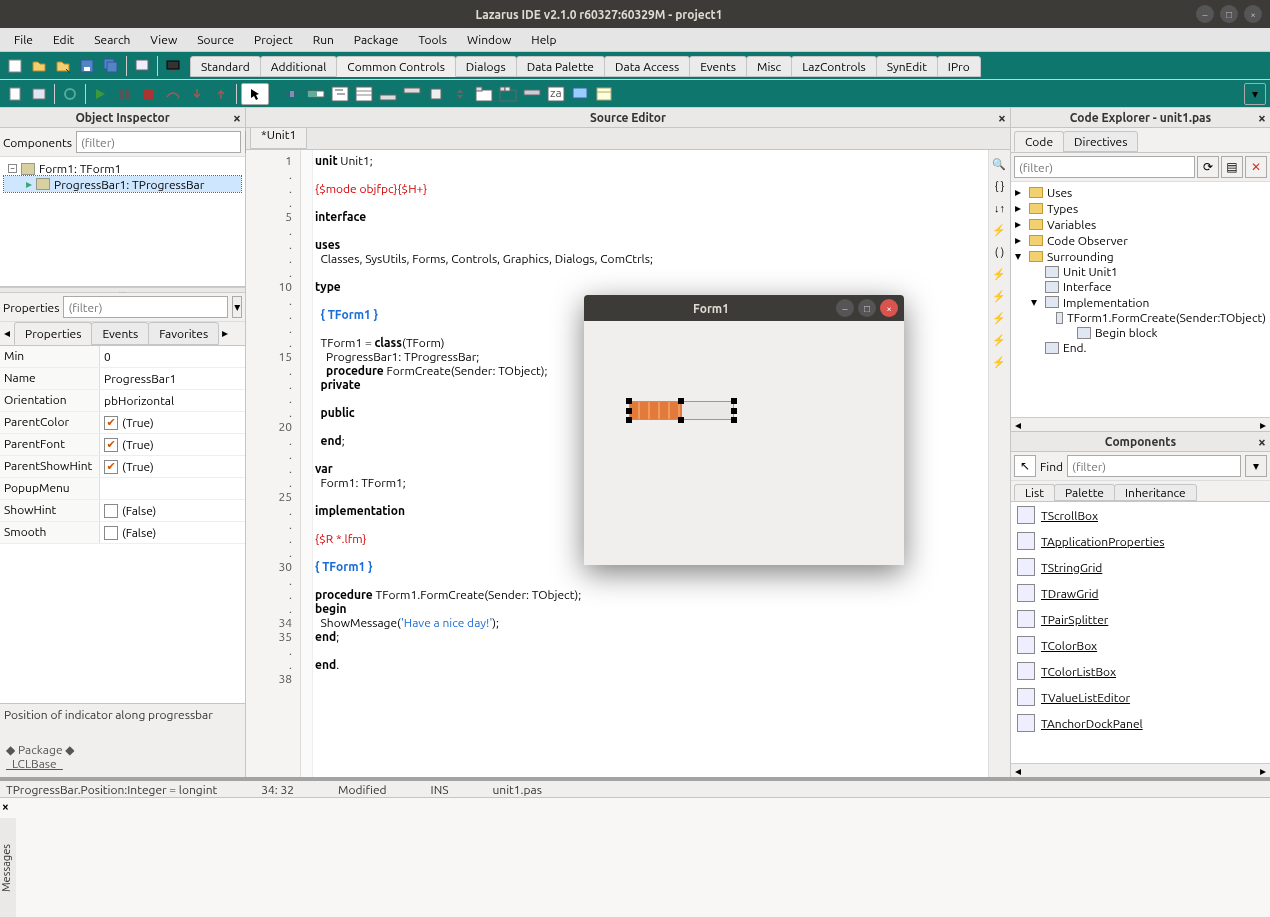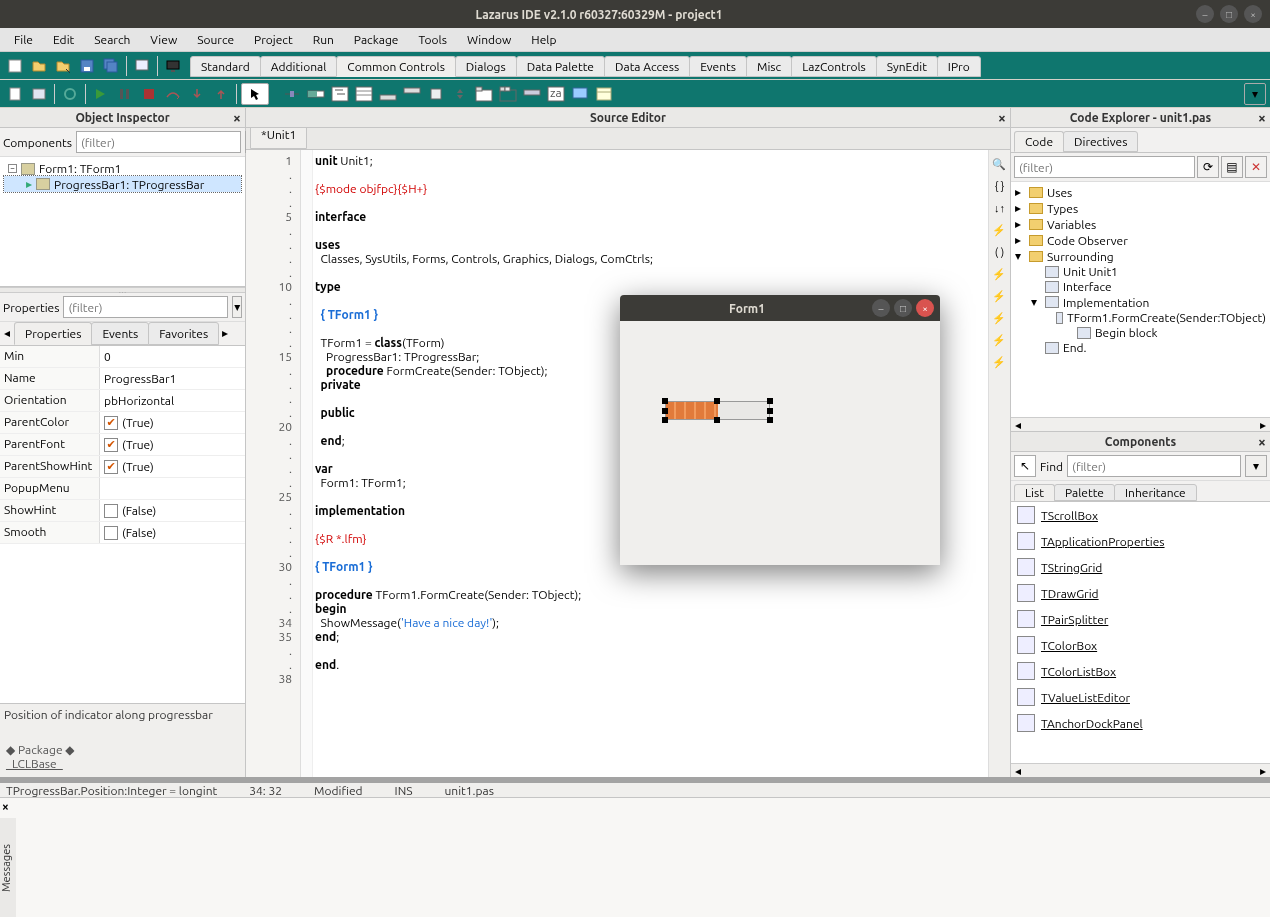--- a/index.html
+++ b/index.html
@@ -60,21 +60,21 @@
 .fold-strip { width:12px; background:#fafafa; border-right:1px solid #eee;}
 .code { flex:1; font-family:monospace; font-size:12px; padding:4px 2px; white-space:pre; line-height:14px; position:relative;}
 .kw { font-weight:bold; color:#000; }
 .str { color:#1a6dd6; }
 .cmt-red { color:#d10000; }
 .cmt-blue { color:#1a6dd6; font-weight:bold;}
 .side-icons { width:22px; background:#f0efed; border-left:1px solid #ddd; display:flex; flex-direction:column; align-items:center; gap:6px; padding:6px 0;}
 .side-ic { width:16px; height:16px; display:flex; align-items:center; justify-content:center; font-size:11px;}
 
 
-.statusbar { position:absolute; left:0; right:0; bottom:120px; height:20px; background:#f0efed; border-top:6px solid #a3a3a3; display:flex; align-items:center; padding:0 6px; gap:32px; color:#333;}
+.statusbar { position:absolute; left:0; right:0; bottom:120px; height:20px; background:#f0efed; border-top:4px solid #a3a3a3; display:flex; align-items:center; padding:0 6px; gap:44px; color:#333;}
 
 
 .right-col { width:260px; display:flex; flex-direction:column; border-left:1px solid #c5c5c5;}
 .explorer { display:flex; flex-direction:column; border-bottom:1px solid #c5c5c5;}
 .exp-tabs { display:flex; padding:3px 3px 0 3px; border-bottom:1px solid #c5c5c5;}
 .exp-tabs .et { padding:3px 10px; background:#ebebeb; border:1px solid #c5c5c5; border-radius:3px 3px 0 0; margin-right:-1px;}
 .exp-tabs .et.active { background:#f0efed; border-bottom-color:#f0efed;}
 .exp-filter { display:flex; padding:3px; gap:2px; border-bottom:1px solid #ddd;}
 .exp-filter input { flex:1; height:22px; border:1px solid #aaa; padding:0 4px;}
 .exp-filter .ic { width:22px; height:22px; border:1px solid #aaa; display:flex; align-items:center; justify-content:center;}
@@ -90,21 +90,21 @@
 .comp-list { flex:1; background:#fff; overflow:auto;}
 .comp-item { display:flex; align-items:center; gap:6px; padding:4px 6px;text-decoration:underline;}
 .comp-ic { width:18px; height:18px; border:1px solid #888; background:#eef; display:flex; align-items:center; justify-content:center; font-size:9px;}
 
 
 .messages { position:absolute; left:0; right:0; bottom:0; height:120px; background:#f8f7f5; border-top:1px solid #c5c5c5;}
 .messages .vert-label { position:absolute; left:0; top:20px; bottom:0; width:16px; writing-mode:vertical-rl; transform:rotate(180deg); text-align:center; font-size:11px; color:#333; background:#eae9e7;}
 .messages .x { position:absolute; left:2px; top:2px; font-weight:bold;}
 
 
-.form-window { position:absolute; left:620px; top:295px; width:320px; height:270px; background:#f0efed; box-shadow:0 8px 30px rgba(0,0,0,0.5); border-radius:4px 4px 0 0;}
+.form-window { position:absolute; left:584px; top:295px; width:320px; height:270px; background:#f0efed; box-shadow:0 8px 30px rgba(0,0,0,0.5); border-radius:4px 4px 0 0;}
 .form-titlebar { height:26px; background:#3c3b37; color:#dfdbd2; display:flex; align-items:center; border-radius:4px 4px 0 0; padding:0 6px;}
 .form-titlebar span { flex:1; text-align:center; font-weight:bold;}
 .form-tb-btn { width:18px; height:18px; border-radius:9px; margin-left:4px; display:flex; align-items:center; justify-content:center; font-size:10px;}
 .form-body { position:absolute; top:26px; left:0; right:0; bottom:0; background:#f0efed; 
   background-image: radial-gradient(#777 0.7px, transparent 0.7px);
   background-size: 8px 8px;
 }
 .progressbar { position:absolute; left:45px; top:80px; width:105px; height:19px; background:#e9e8e6; border:1px solid #999;}
 .progressbar-fill { width:50%; height:100%; background: repeating-linear-gradient(90deg,#e17a3a 0,#e17a3a 8px,#f29a5c 8px,#f29a5c 10px);}
 .handle { position:absolute; width:6px; height:6px; background:#000;}

